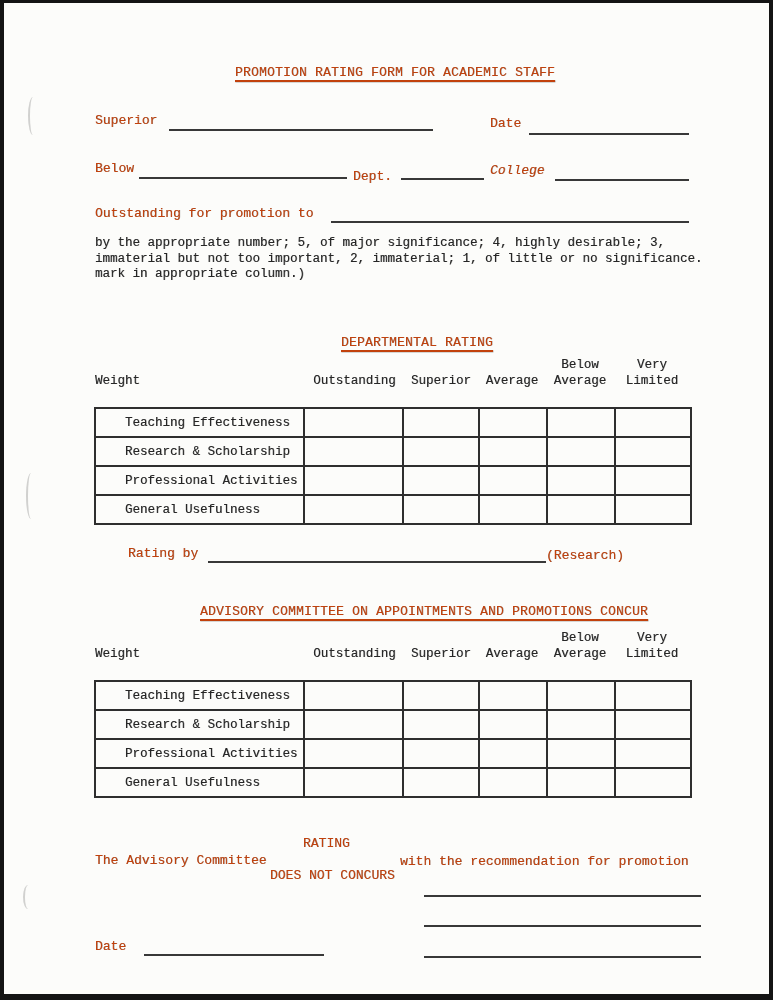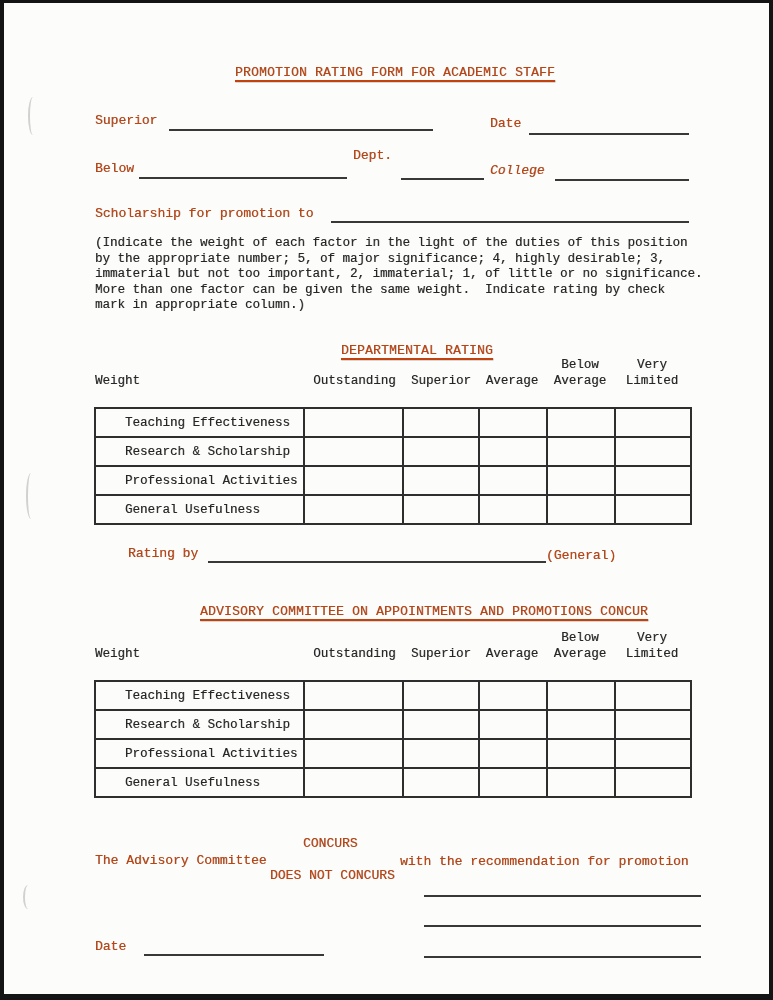--- a/index.html
+++ b/index.html
@@ -88,37 +88,35 @@
 
     <div class="txt heading" style="left:231px; top:62px;">PROMOTION RATING FORM FOR ACADEMIC STAFF</div>
 
     <div class="txt" style="left:91px; top:110px;">Superior</div>
     <div class="uline" style="left:165px; top:112px; width:264px; height:16px;"></div>
     <div class="txt" style="left:486px; top:113px;">Date</div>
     <div class="uline" style="left:525px; top:116px; width:160px; height:16px;"></div>
 
     <div class="txt" style="left:91px; top:158px;">Below</div>
     <div class="uline" style="left:135px; top:160px; width:208px; height:16px;"></div>
-    <div class="txt" style="left:349px; top:145px;text-align:center;">Dept.</div>
+    <div class="txt" style="left:349px; top:166px;text-align:center;">Dept.</div>
     <div class="uline" style="left:397px; top:161px; width:83px; height:16px;"></div>
     <div class="txt" style="left:486px; top:160px;font-style:italic;">College</div>
     <div class="uline" style="left:551px; top:162px; width:134px; height:16px;"></div>
 
-    <div class="txt" style="left:91px; top:203px;">Scholarship for promotion to</div>
+    <div class="txt" style="left:91px; top:203px;">Outstanding for promotion to</div>
     <div class="uline" style="left:327px; top:204px; width:358px; height:16px;"></div>
 
     <div class="para" style="left:91px; top:233px;">
-      <div>(Indicate the weight of each factor in the light of the duties of this position</div>
       <div>by the appropriate number; 5, of major significance; 4, highly desirable; 3,</div>
       <div>immaterial but not too important, 2, immaterial; 1, of little or no significance.</div>
-      <div>More than one factor can be given the same weight.  Indicate rating by check</div>
       <div>mark in appropriate column.)</div>
     </div>
 
-    <div class="txt heading" style="left:337px; top:340px;">DEPARTMENTAL RATING</div>
+    <div class="txt heading" style="left:337px; top:332px;">DEPARTMENTAL RATING</div>
 
     <div class="abs" style="left:0; top:355px; width:100%; height:33px;">
       <div class="colhead" style="left:91px;  top:16px; text-align:left;">Weight</div>
       <div class="colhead" style="left:301px; top:16px; width:99px;">Outstanding</div>
       <div class="colhead" style="left:399px; top:16px; width:76px;">Superior</div>
       <div class="colhead" style="left:474px; top:16px; width:68px;">Average</div>
       <div class="colhead" style="left:542px; top:0;    width:68px;">Below</div>
       <div class="colhead" style="left:542px; top:16px; width:68px;">Average</div>
       <div class="colhead" style="left:610px; top:0;    width:76px;">Very</div>
       <div class="colhead" style="left:610px; top:16px; width:76px;">Limited</div>
@@ -164,21 +162,21 @@
             <td></td>
             <td></td>
             <td></td>
             <td></td>
       </tr>
     </tbody>
       </table>
 
     <div class="txt" style="left:124px; top:543px;">Rating by</div>
     <div class="uline" style="left:204px; top:544px; width:338px; height:16px;"></div>
-    <div class="txt" style="left:542px; top:545px;">(General)</div>
+    <div class="txt" style="left:542px; top:545px;">(Research)</div>
 
     <div class="txt heading" style="left:196px; top:601px;">ADVISORY COMMITTEE ON APPOINTMENTS AND PROMOTIONS CONCUR</div>
 
     <div class="abs" style="left:0; top:628px; width:100%; height:33px;">
       <div class="colhead" style="left:91px;  top:16px; text-align:left;">Weight</div>
       <div class="colhead" style="left:301px; top:16px; width:99px;">Outstanding</div>
       <div class="colhead" style="left:399px; top:16px; width:76px;">Superior</div>
       <div class="colhead" style="left:474px; top:16px; width:68px;">Average</div>
       <div class="colhead" style="left:542px; top:0;    width:68px;">Below</div>
       <div class="colhead" style="left:542px; top:16px; width:68px;">Average</div>
@@ -224,21 +222,21 @@
         <td class="factor">General Usefulness</td>
         <td></td>
             <td></td>
             <td></td>
             <td></td>
             <td></td>
       </tr>
     </tbody>
       </table>
 
-    <div class="txt" style="left:299px; top:833px;">CONCURS</div>
+    <div class="txt" style="left:299px; top:833px;">RATING</div>
     <div class="txt" style="left:91px; top:850px;">The Advisory Committee</div>
     <div class="txt" style="left:266px; top:865px;">DOES NOT CONCURS</div>
     <div class="txt" style="left:396px; top:851px;">with the recommendation for promotion</div>
 
     <div class="uline" style="left:420px; top:878px; width:277px; height:16px;"></div>
     <div class="uline" style="left:420px; top:908px; width:277px; height:16px;"></div>
     <div class="uline" style="left:420px; top:939px; width:277px; height:16px;"></div>
 
     <div class="txt" style="left:91px; top:936px;">Date</div>
     <div class="uline" style="left:140px; top:937px; width:180px; height:16px;"></div>

